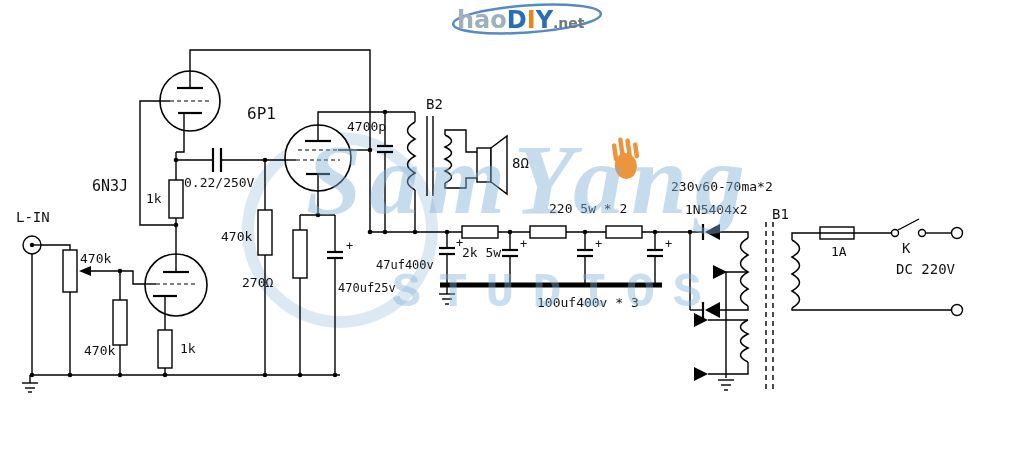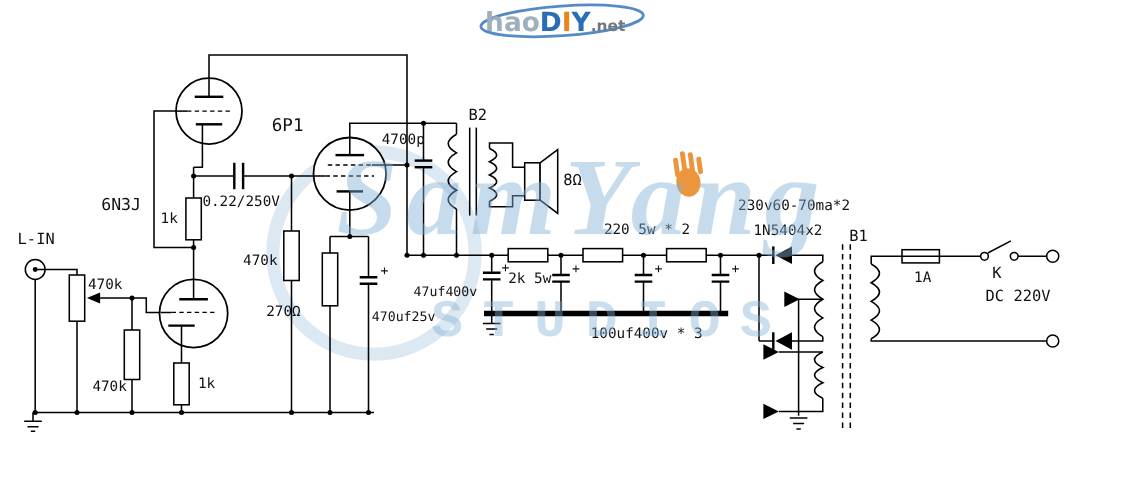--- a/index.html
+++ b/index.html
@@ -25,21 +25,21 @@
     font-family:Liberation Serif, serif;font-style:italic;font-weight:bold;
     font-size:100px;letter-spacing:8px;color:rgba(128,176,213,0.45);
     pointer-events:none;white-space:nowrap;margin-left:18px;
   }
   .wm2{
     position:absolute;left:392px;top:266px;
     font-family:Liberation Mono, monospace;font-weight:bold;
     font-size:48px;letter-spacing:18px;color:rgba(128,176,213,0.42);
     pointer-events:none;white-space:nowrap;
   }
-  .logo{position:absolute;left:433px;top:2px;pointer-events:none;}
+  .logo{position:absolute;left:449px;top:2px;pointer-events:none;}
 </style>
 </head>
 <body>
 
 <svg class="schematic" width="1024" height="452" viewBox="0 0 1024 452">
 
   <circle cx="340" cy="230" r="92" fill="none" stroke="rgba(128,176,213,0.28)" stroke-width="12"></circle>
 
   <g>
     <path class="wire" d="M41,245 H70 V250"></path>

